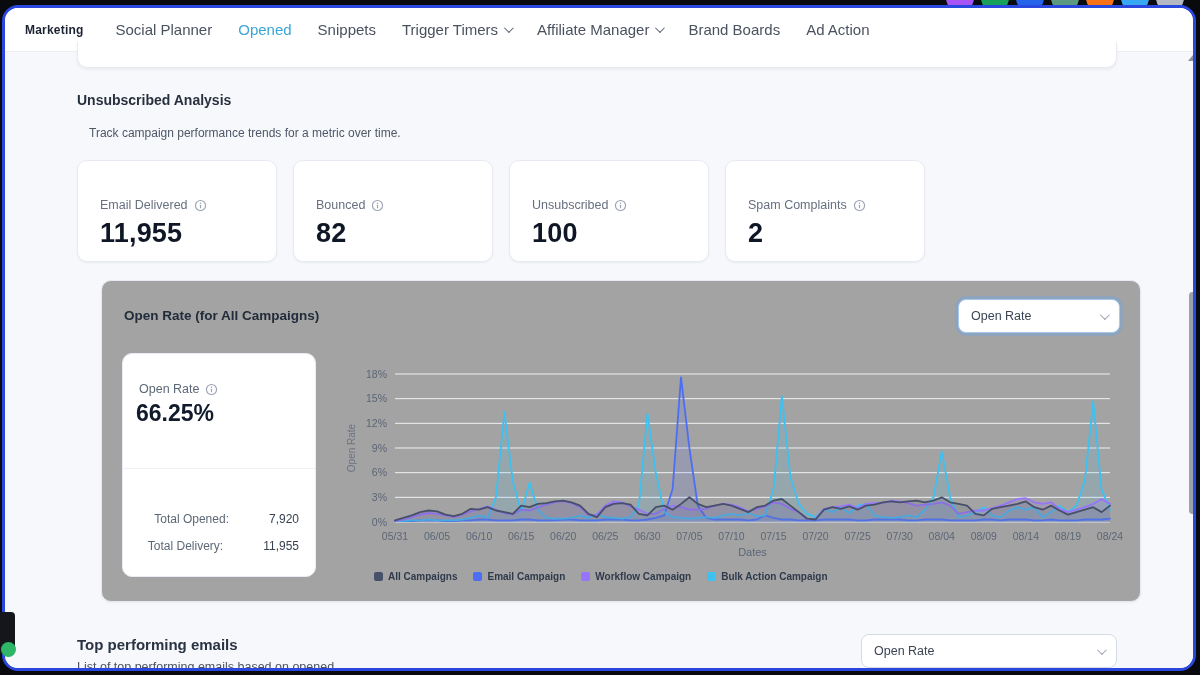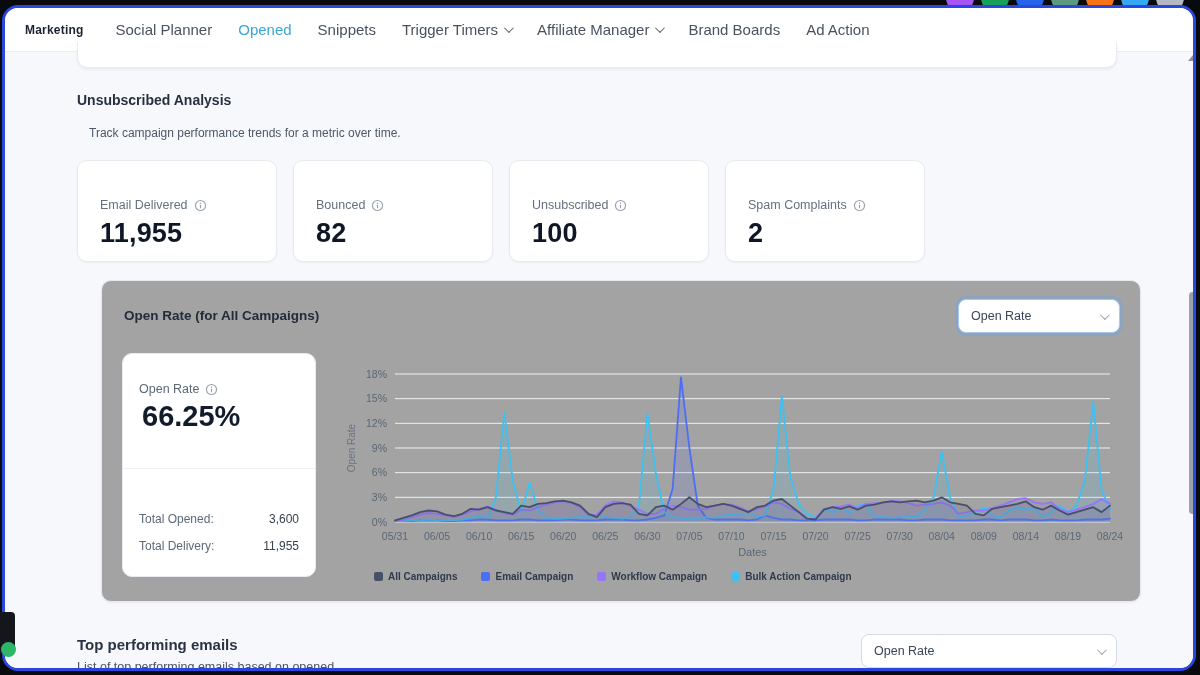--- a/index.html
+++ b/index.html
@@ -58,29 +58,29 @@
   .dd { display:flex; align-items:center; justify-content:space-between; background:#fff;
     border:1px solid #d6dbe3; border-radius:8px; padding:0 12px; font-size:12.5px; color:#3a4454; cursor:pointer; }
   .dd .chev { border-color:#9aa3b0; }
   .chart-dd { position:absolute; right:20px; top:18px; width:162px; height:34px;
     border-color:#a7c9ef; box-shadow:0 0 0 3px rgba(96,165,250,.30); }
 
   .summary { position:absolute; left:20px; top:72px; width:194px; height:224px;
     border:1px solid #e9ecf2; border-radius:10px; background:#fff; }
   .summary-label { position:absolute; left:16px; top:28px; display:flex; align-items:center; gap:6px;
     font-size:12.5px; color:#5d6877; }
-  .summary-value { position:absolute; left:19px; top:46px; font-size:29px; font-weight:700; color:#111b2b; }
+  .summary-value { position:absolute; left:13px; top:46px; font-size:23px; font-weight:700; color:#111b2b; }
   .summary-div { position:absolute; left:0; right:0; top:114px; height:1px; background:#edf0f4; }
   .summary-rows { position:absolute; left:16px; right:16px; top:158px; }
-  .summary-row { display:flex; justify-content:space-between; margin-bottom:13px; font-size:12px; }
+  .summary-row { display:flex; justify-content:flex-end; margin-bottom:13px; font-size:12px;gap:40px; }
   .summary-row .lab { color:#5d6877; }
   .summary-row .val { color:#38414f; }
 
   #chart-svg { position:absolute; left:240px; top:85px; }
-  .legend { position:absolute; left:272px; top:290px; display:flex; gap:24px; align-items:center; }
+  .legend { position:absolute; left:272px; top:290px; display:flex; gap:16px; align-items:center; }
   .legend-item { display:flex; align-items:center; gap:5px; font-size:10px; font-weight:700; color:#2f3a4c; }
   .legend-sw { width:9px; height:9px; border-radius:2px; display:inline-block; }
 
   .bottom-title { position:absolute; left:72px; top:584px; font-size:15px; font-weight:700; color:#2a3342; }
   .bottom-sub { position:absolute; left:72px; top:608px; font-size:12.5px; color:#4a5363; }
   .bottom-dd { position:absolute; left:856px; top:582px; width:256px; height:34px; }
 
   .scroll-thumb { position:absolute; left:1184px; top:240px; width:7px; height:222px;
     background:#9aa1ab; border-radius:4px; }
   .scroll-arrow { position:absolute; left:1183px; top:3px; width:0; height:0;
@@ -205,21 +205,21 @@
               <circle cx="8" cy="8" r="6.2" fill="none" stroke="#9aa3b2" stroke-width="1.4"></circle>
               <circle cx="8" cy="5.2" r="0.9" fill="#9aa3b2"></circle>
               <rect x="7.3" y="7" width="1.4" height="4.4" rx="0.7" fill="#9aa3b2"></rect>
             </svg>
           </div>
         <div class="summary-value">66.25%</div>
         <div class="summary-div"></div>
         <div class="summary-rows">
           <div class="summary-row">
             <span class="lab">Total Opened:</span>
-            <span class="val">3,600</span>
+            <span class="val">7,920</span>
           </div>
           <div class="summary-row">
             <span class="lab">Total Delivery:</span>
             <span class="val">11,955</span>
           </div>
         </div>
       </div>
 
       <svg id="chart-svg" width="790" height="200">
           <line x1="53" y1="156" x2="768" y2="156" stroke="#dfe3ea" stroke-width="1"></line>

